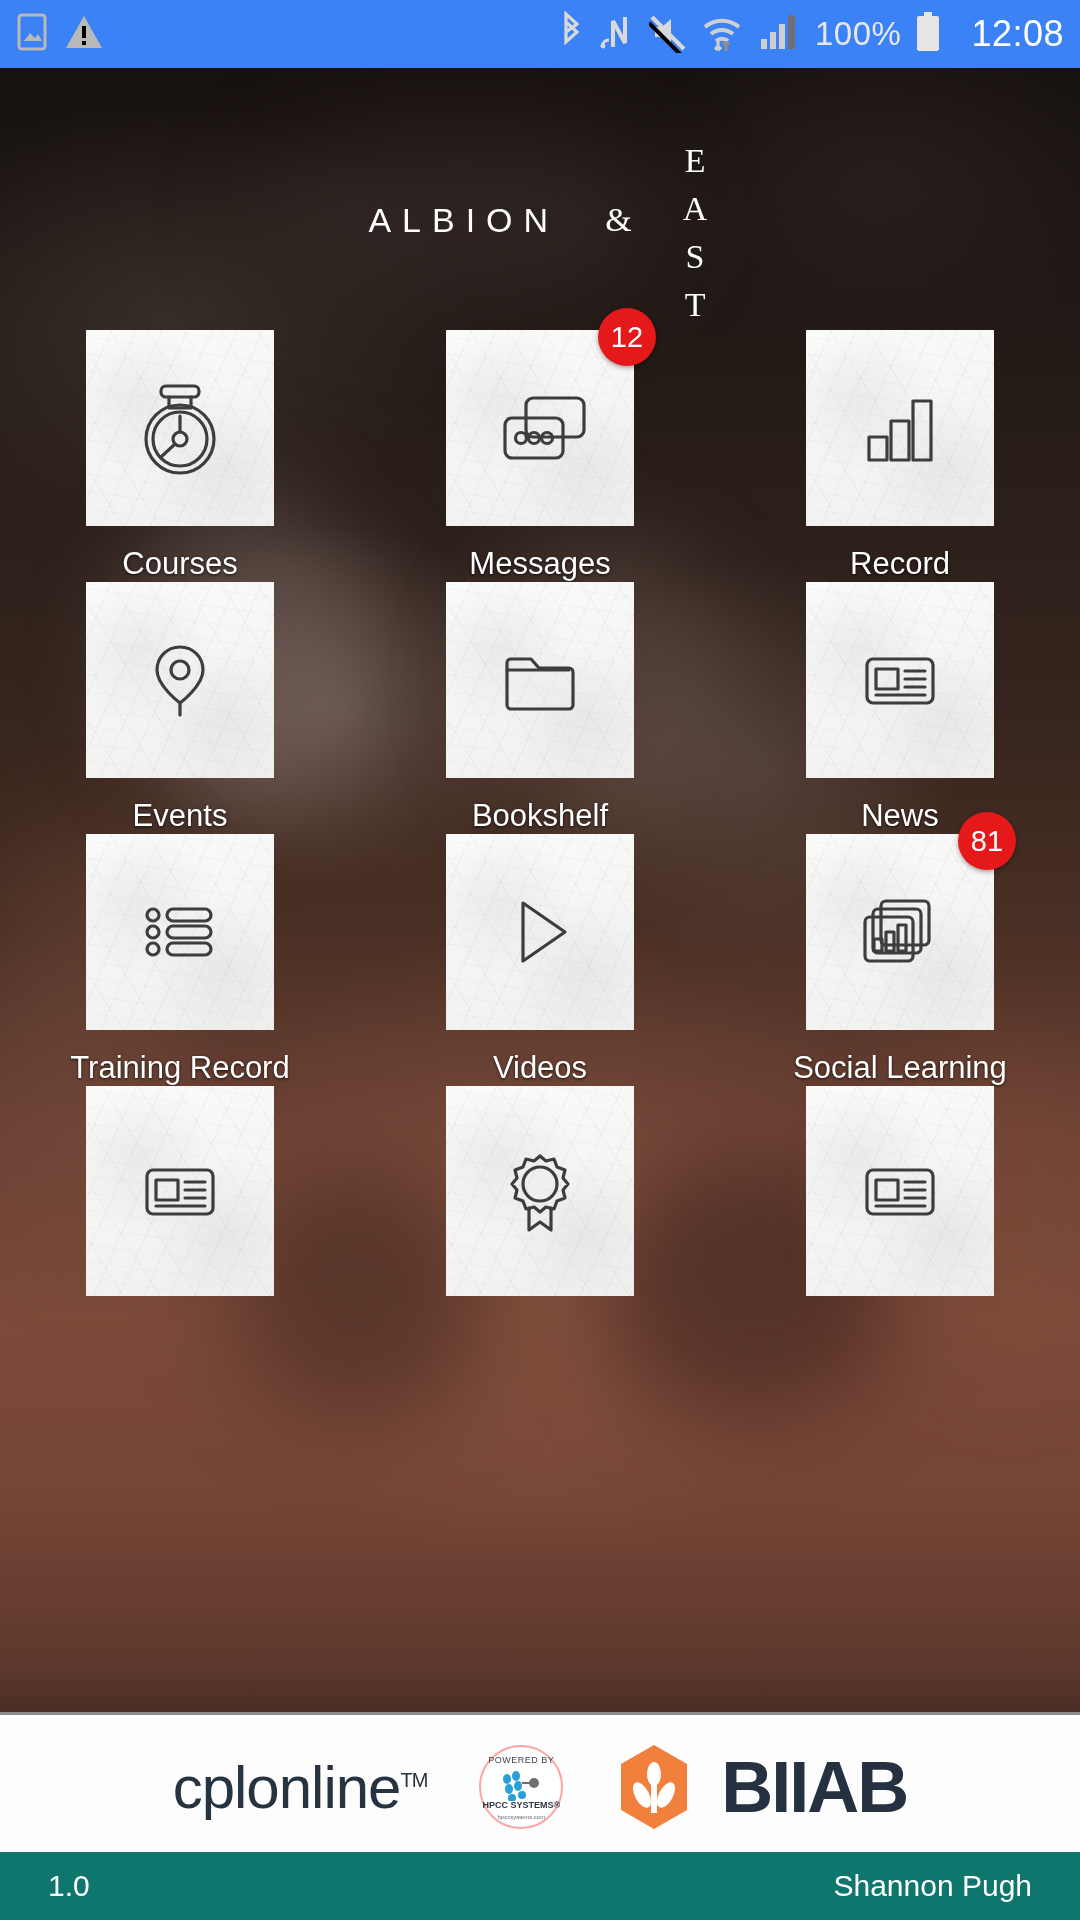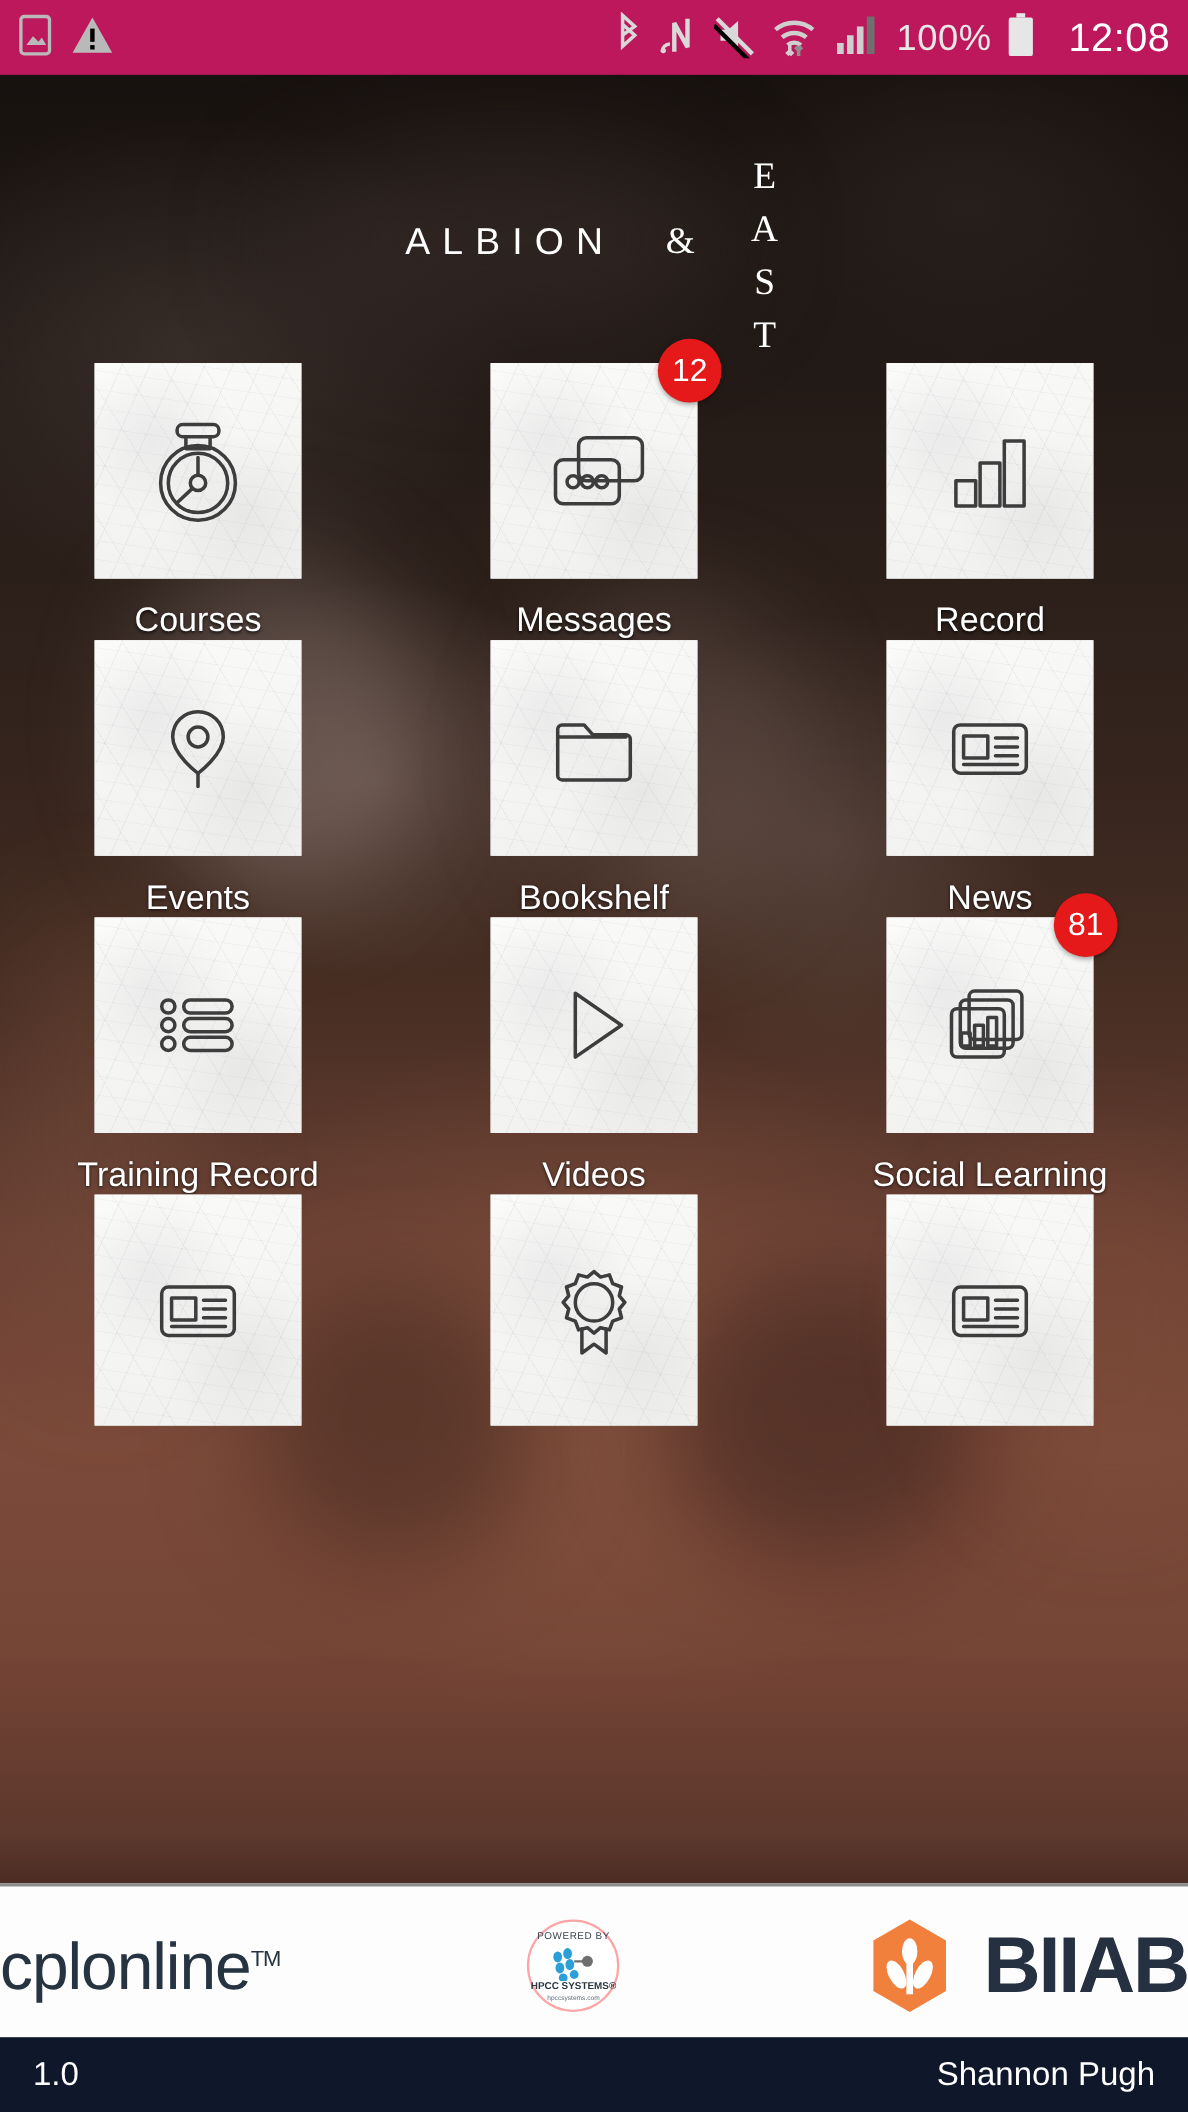--- a/index.html
+++ b/index.html
@@ -6,21 +6,21 @@
   html,body { width:1080px; height:1920px; overflow:hidden; }
   body {
     font-family:"Liberation Sans", sans-serif;
     background:#2a211e;
     position:relative;
   }
 
   
   #statusbar{
     position:absolute; top:0; left:0; width:1080px; height:68px;
-    background:#be185d; display:flex; align-items:center;
+    background:#3b82f6; display:flex; align-items:center;
     padding:0 16px; z-index:40;
   }
   #statusbar .left{ display:flex; align-items:center; gap:16px; }
   #statusbar .right{ margin-left:auto; display:flex; align-items:center; gap:14px; }
   .sb-ico{ display:inline-block; }
   .sb-text{ color:#e8e8e8; font-size:33px; letter-spacing:0.5px; }
   #clock{ color:#ffffff; font-size:36px; margin-left:16px; letter-spacing:0.5px;}
 
   
   #bg{
@@ -103,21 +103,21 @@
     border-radius:29px; background:#e51919; color:#fff;
     font-size:29px; display:flex; align-items:center; justify-content:center;
     box-shadow:0 2px 5px rgba(0,0,0,.35);
     z-index:3;
   }
 
   
   #sponsors{
     position:absolute; left:0; top:1712px; width:1080px; height:147px;
     background:#fdfdfd; z-index:10;
-    display:flex; align-items:center; justify-content:space-between; gap:52px;
+    display:flex; align-items:center; justify-content:center; gap:52px;
     border-top:3px solid #8d8d8d;
   }
   .cpl{
     font-family:"Liberation Sans", sans-serif;
     font-size:60px; color:#263341; letter-spacing:-1px; position:relative;
   }
   .cpl sup{ font-size:20px; vertical-align:super; }
   .hpcc{
     width:84px; height:84px; border-radius:50%;
     border:2px solid #fca5a5; background:#fff;
@@ -129,23 +129,23 @@
   .hpcc .nm{ position:absolute; bottom:17px; font-size:9px; color:#2c3742; font-weight:bold;}
   .hpcc .url{ position:absolute; bottom:7px; font-size:6px; color:#5f6b75;}
   .biiab{ display:flex; align-items:center; gap:28px; }
   .biiab .hex{ width:78px; height:88px; position:relative; }
   .biiab .txt{ font-size:72px; font-weight:bold; color:#253140; letter-spacing:-2px;
                font-family:"Liberation Sans", sans-serif; }
 
   
   #footer{
     position:absolute; left:0; bottom:0; width:1080px; height:68px;
-    background:#0f172a; z-index:20;
+    background:#0f766e; z-index:20;
     display:flex; align-items:center; justify-content:space-between;
-    padding:0 30px;
+    padding:0 48px;
   }
   #footer span{ color:#ffffff; font-size:30px; }
 </style>
 </head>
 <body>
 
 <div id="bg">
   <div class="blob b7"></div>
   <div class="blob b1"></div>
   <div class="blob b2"></div>

